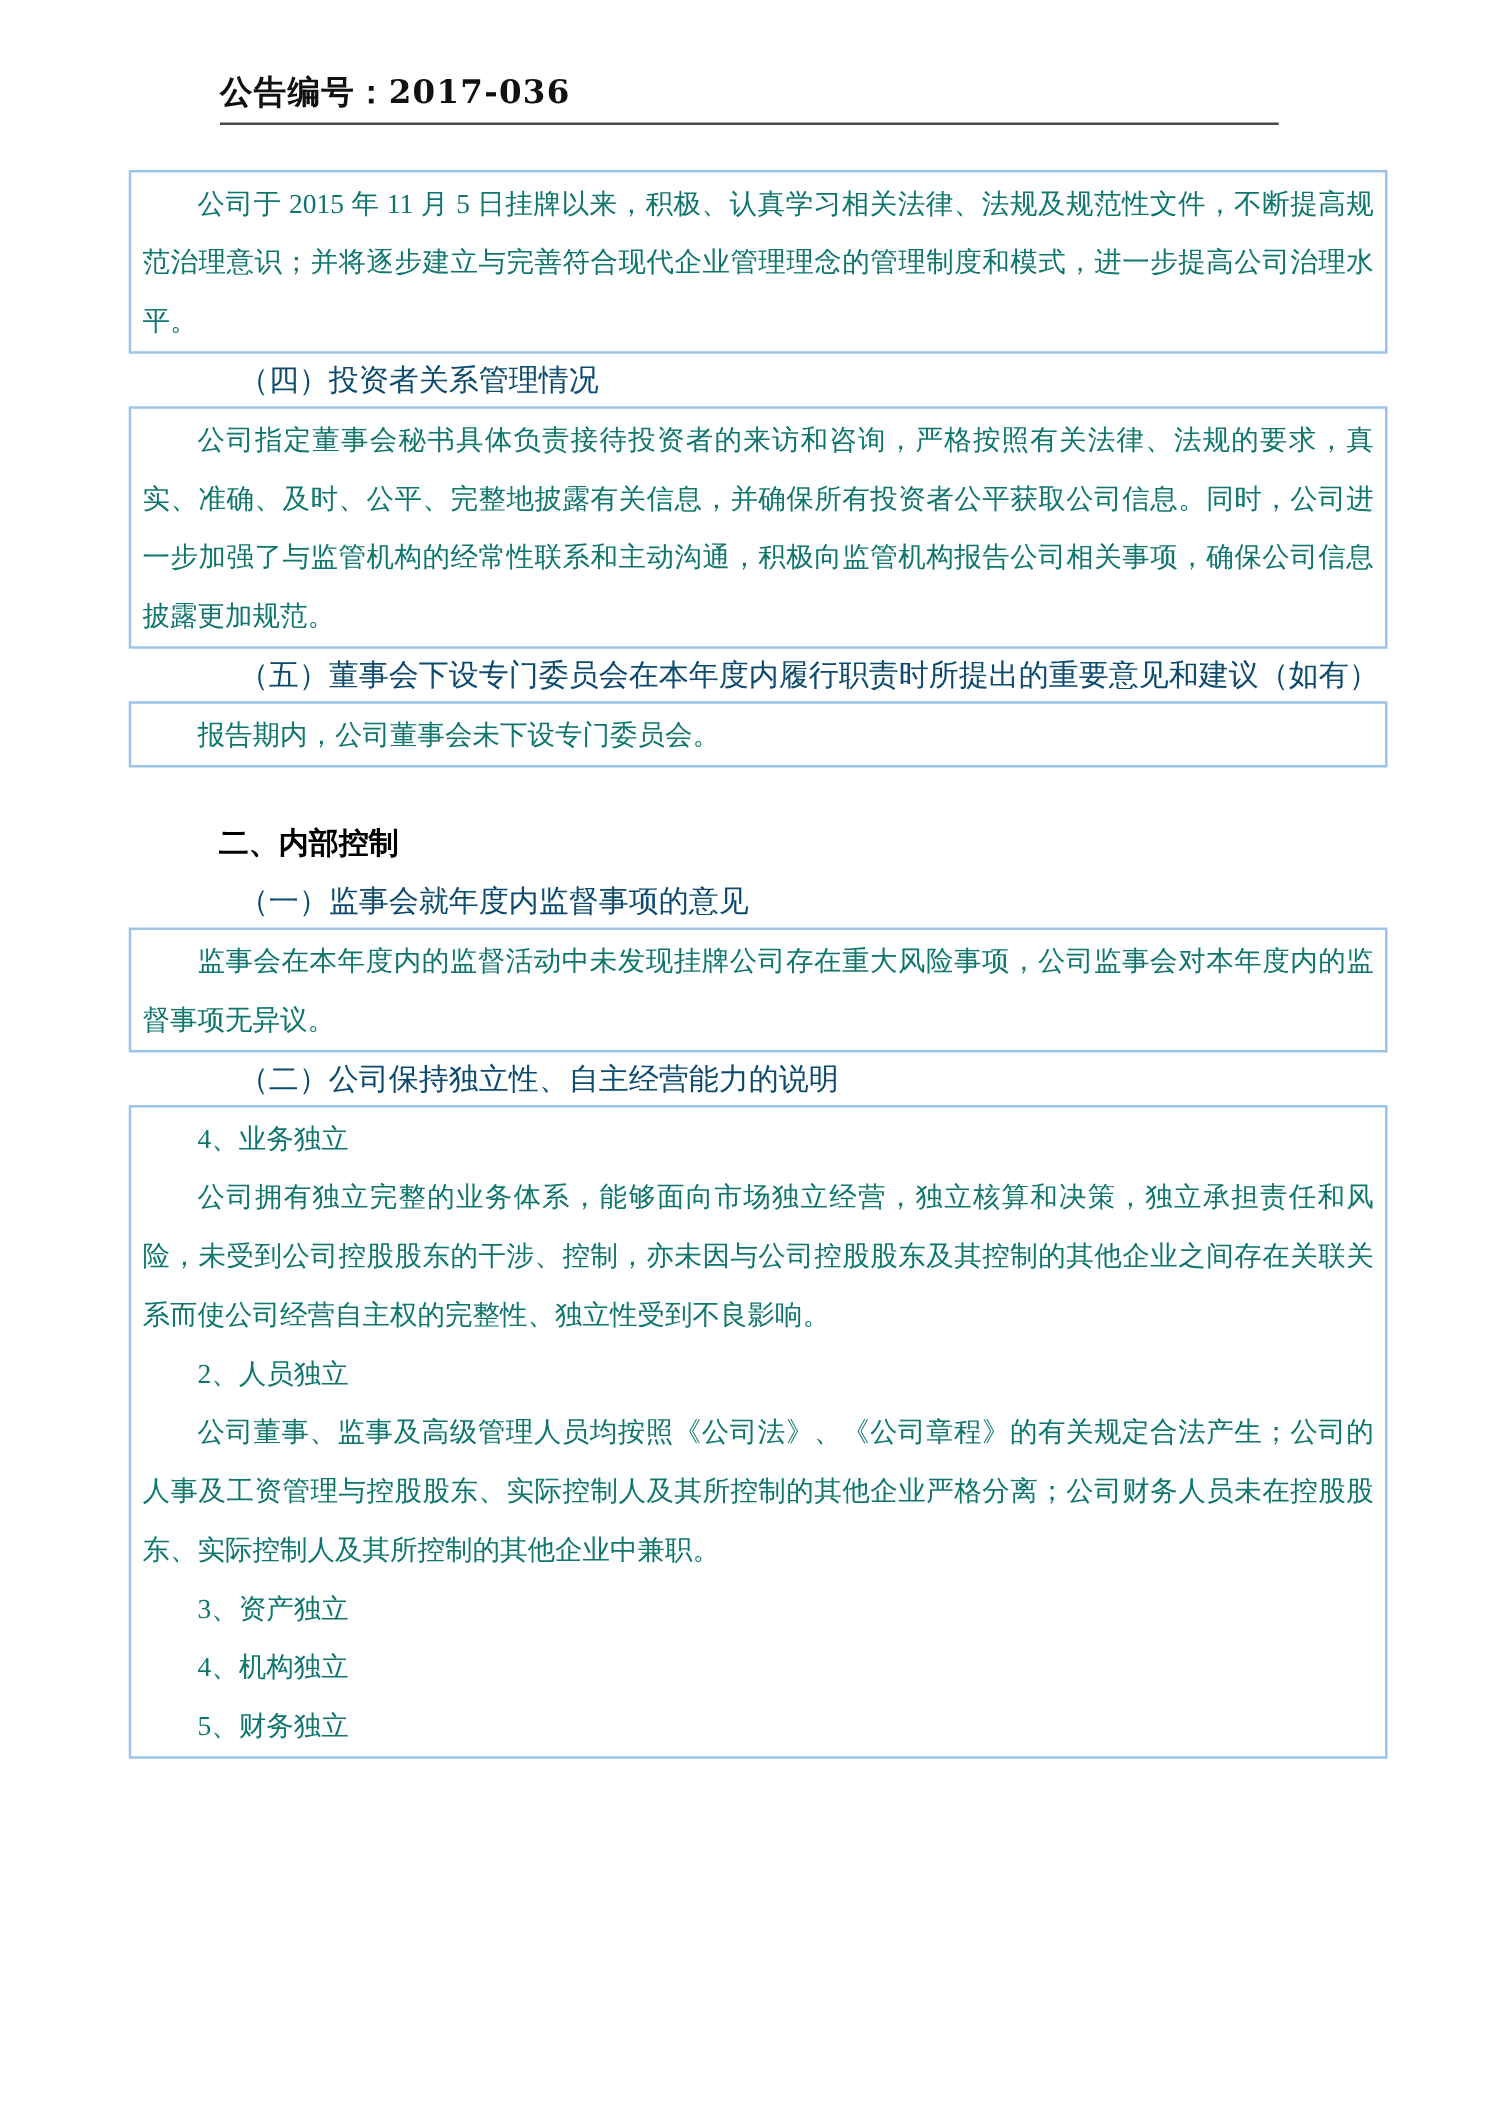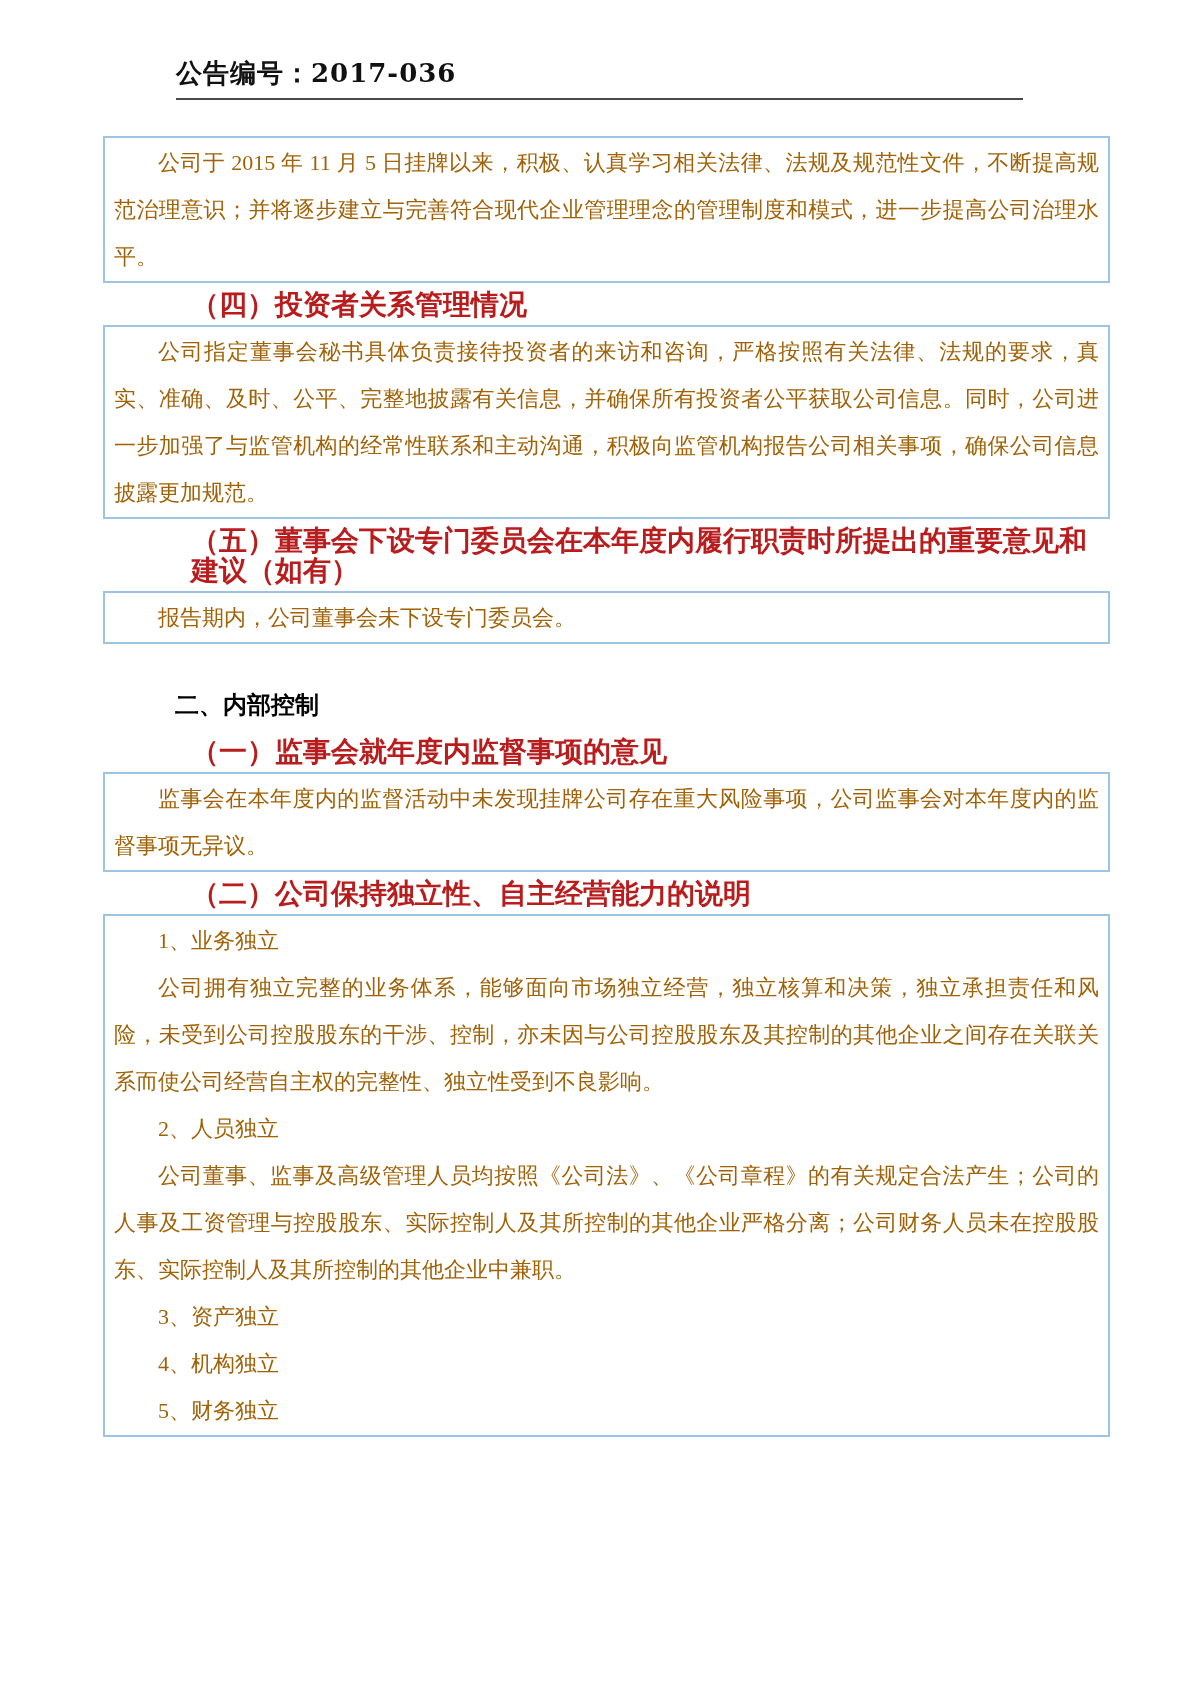--- a/index.html
+++ b/index.html
@@ -39,38 +39,38 @@
     padding: 1px 9px;
     box-sizing: border-box;
     background: #ffffff;
   }
   .box p {
     margin: 0;
     font-size: 22px;
     line-height: 47px;
     text-align: justify;
     text-indent: 2em;
-    color: #a16207;
+    color: #0f766e;
   }
   .box-first { margin-top: 36px; }
   .box-tight { margin-top: 5px; }
   h2.sec-heading {
     font-family: Liberation Serif, serif;
     font-weight: bold;
     font-size: 24px;
     line-height: 30px;
     color: #000;
     margin: 46px 0 0 72px;
   }
   h3.sub-heading {
     font-family: "Liberation Sans", "DejaVu Sans", sans-serif;
-    font-weight: bold;
-    font-size: 28px;
+    font-weight: normal;
+    font-size: 24px;
     line-height: 30px;
-    color: #b91c1c;
+    color: #0c4a6e;
     margin: 7px 0 5px 88px;
   }
   h3.sub-heading.after-sec { margin-top: 17px; }
 </style>
 </head>
 <body>
 
 <div class="page">
 
   <header class="doc-header">
@@ -99,21 +99,21 @@
 
     <h3 class="sub-heading after-sec">（一）监事会就年度内监督事项的意见</h3>
 
     <section class="box box-tight">
       <p>监事会在本年度内的监督活动中未发现挂牌公司存在重大风险事项，公司监事会对本年度内的监督事项无异议。</p>
     </section>
 
     <h3 class="sub-heading">（二）公司保持独立性、自主经营能力的说明</h3>
 
     <section class="box box-tight">
-      <p>1、业务独立</p>
+      <p>4、业务独立</p>
       <p>公司拥有独立完整的业务体系，能够面向市场独立经营，独立核算和决策，独立承担责任和风险，未受到公司控股股东的干涉、控制，亦未因与公司控股股东及其控制的其他企业之间存在关联关系而使公司经营自主权的完整性、独立性受到不良影响。</p>
       <p>2、人员独立</p>
       <p>公司董事、监事及高级管理人员均按照《公司法》、《公司章程》的有关规定合法产生；公司的人事及工资管理与控股股东、实际控制人及其所控制的其他企业严格分离；公司财务人员未在控股股东、实际控制人及其所控制的其他企业中兼职。</p>
       <p>3、资产独立</p>
       <p>4、机构独立</p>
       <p>5、财务独立</p>
     </section>
 
   </main>
 </div>

